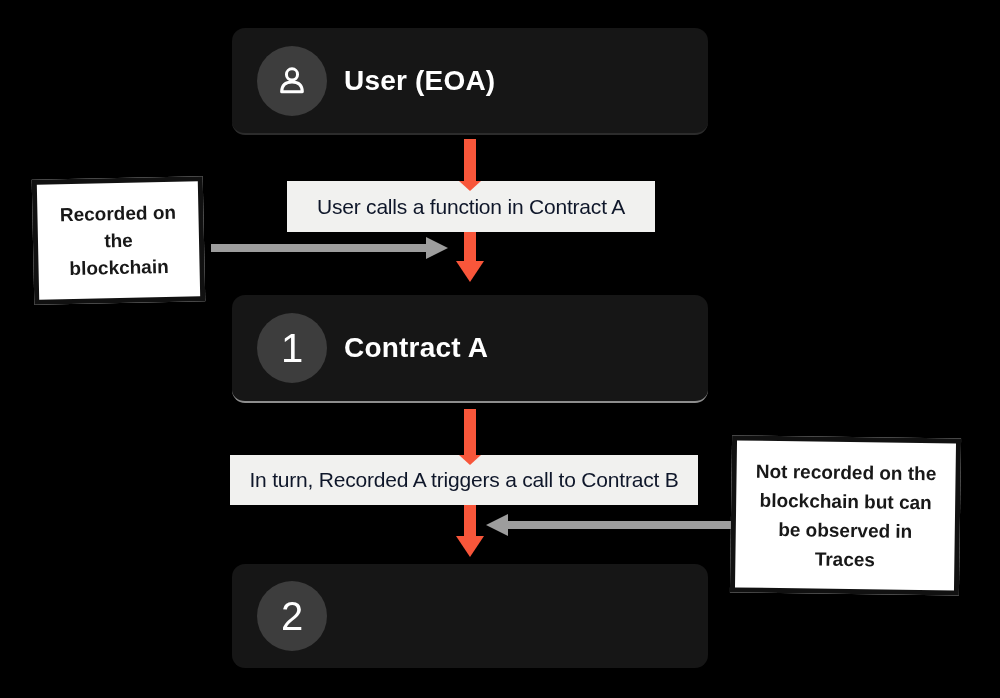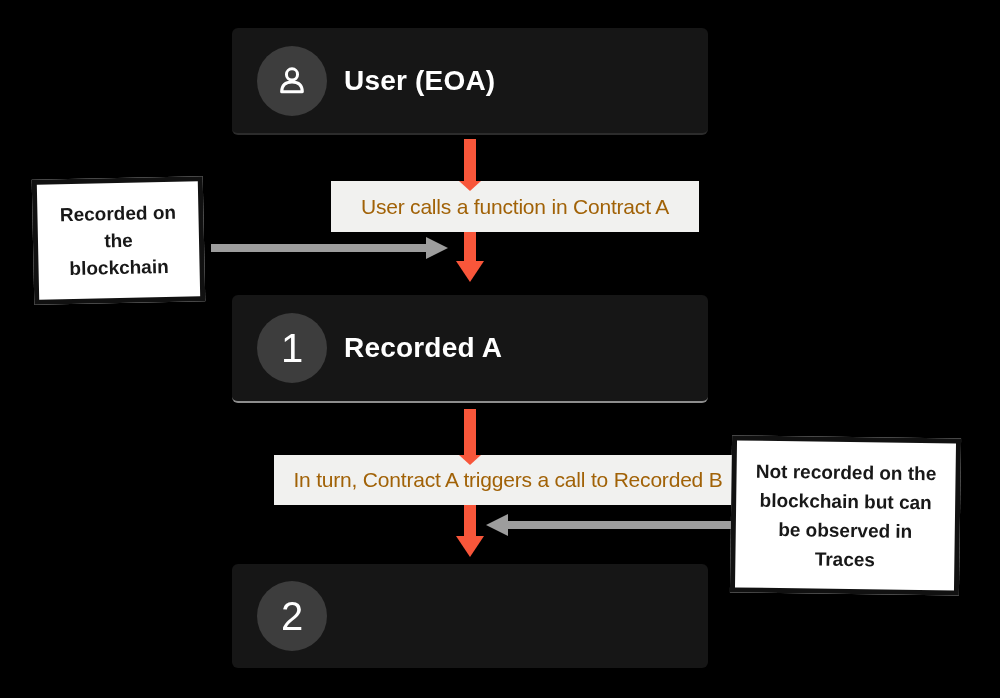--- a/index.html
+++ b/index.html
@@ -11,21 +11,21 @@
     overflow: hidden;
     font-family: "Liberation Sans", sans-serif;
   }
 
   
   .node {
     position: absolute;
     left: 232px;
     width: 476px;
     background: #161616;
-    border-radius: 6px;
+    border-radius: 13px;
     display: flex;
     align-items: center;
     gap: 17px;
     padding-left: 25px;
     box-sizing: border-box;
   }
   .node-user { top: 28px;  height: 107px; border-bottom: 2px solid #2c2c2c; }
   .node-a    { top: 295px; height: 108px; border-bottom: 2px solid #8d8d8d; }
   .node-b    { top: 564px; height: 104px; }
 
@@ -70,27 +70,26 @@
     border-top: 21px solid #f8563a;
     z-index: 1;
   }
   .h2 { top: 261px; }
   .h4 { top: 536px; }
 
   
   .flow-label {
     position: absolute;
     background: #f1f1ef;
-    color: #a16207;
+    color: #0f172a;
     font-size: 21px;
     letter-spacing: -0.2px;
     display: flex; align-items: center; justify-content: center;
     white-space: nowrap;
     z-index: 2;
-    margin-left: 44px;
   }
   .l1 { left: 287px; top: 181px; width: 368px; height: 51px; }
   .l2 { left: 230px; top: 455px; width: 468px; height: 50px; }
 
   
   .note {
     position: absolute;
     background: #ffffff;
     border: 5px solid #111111;
     color: #181818;
@@ -149,27 +148,27 @@
 
   <div class="ostem s2"></div>
   <div class="ohead h2"></div>
 
   <div class="note note-left">Recorded on the blockchain</div>
   <div class="gstem gl"></div>
   <div class="ghead ghr"></div>
 
   <div class="node node-a">
     <span class="badge">1</span>
-    <span class="node-title">Recorded A</span>
+    <span class="node-title">Contract A</span>
   </div>
 
   <div class="ostem s3"></div>
   <div class="otip t3"></div>
 
-  <div class="flow-label l2">In turn, Contract A triggers a call to Recorded B</div>
+  <div class="flow-label l2">In turn, Recorded A triggers a call to Contract B</div>
 
   <div class="ostem s4"></div>
   <div class="ohead h4"></div>
 
   <div class="note note-right">Not recorded on the blockchain but can be observed in Traces</div>
   <div class="gstem gr"></div>
   <div class="ghead ghl"></div>
 
   <div class="node node-b">
     <span class="badge">2</span>

